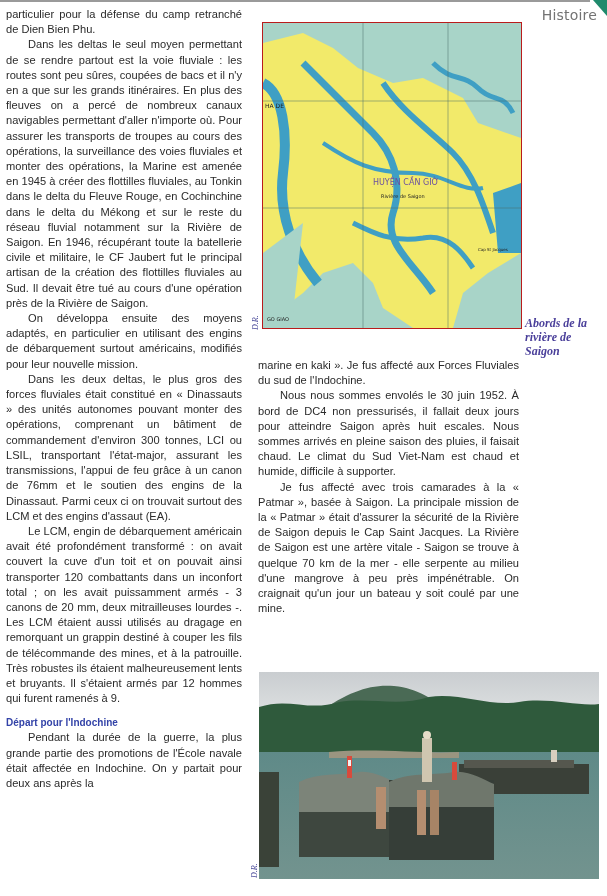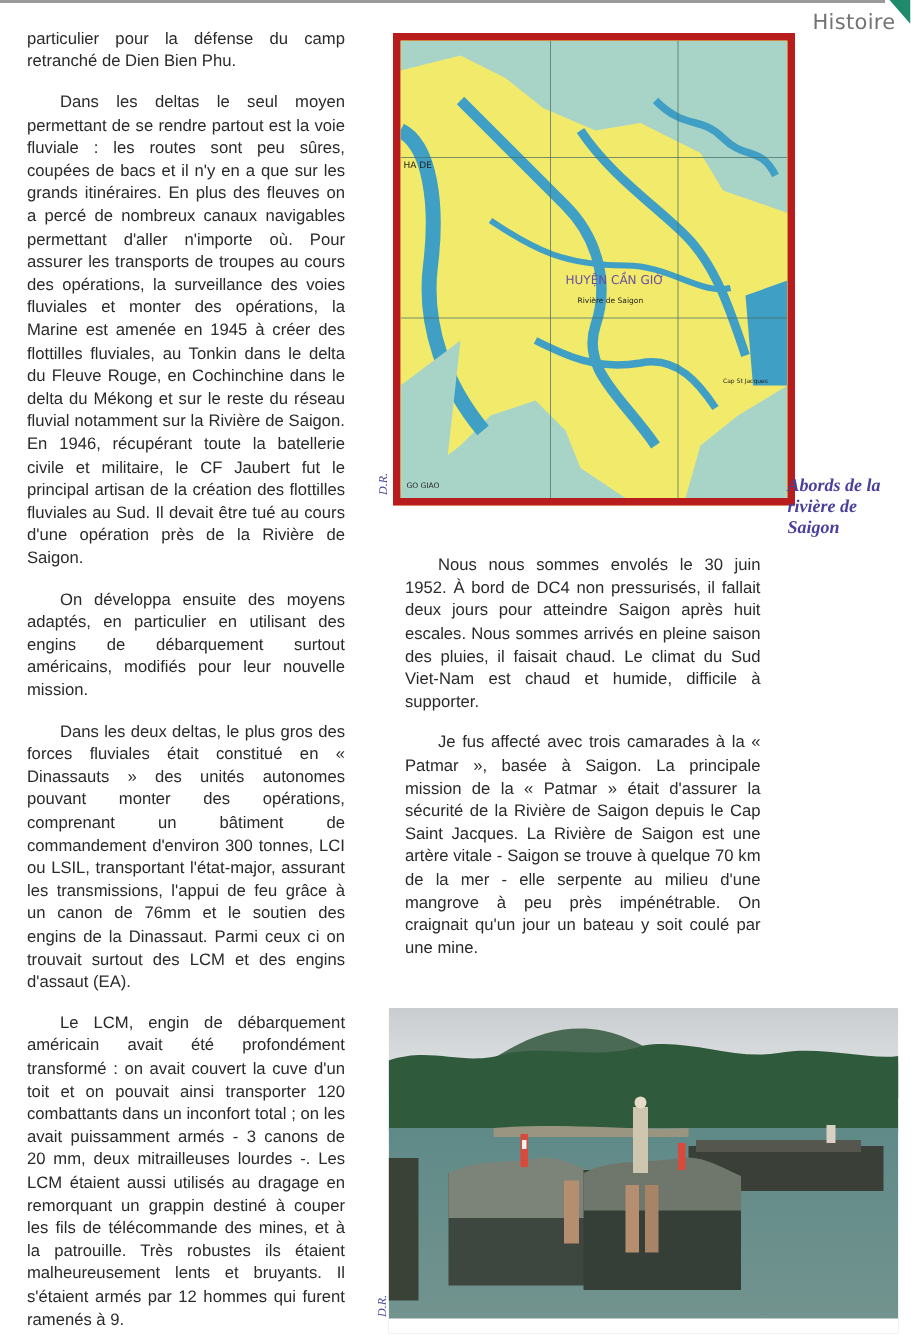--- a/index.html
+++ b/index.html
@@ -11,26 +11,26 @@
   }
   .top-rule { position: absolute; left: 0; top: 0; width: 590px; height: 2px; background: #9a9a9a; }
   .corner-tab { position: absolute; right: 0; top: 0; width: 0; height: 0;
     border-top: 16px solid #1f8a6c; border-left: 14px solid transparent; }
   .section-label { position: absolute; right: 10px; top: 7px; font-family: "DejaVu Sans", sans-serif;
     font-size: 14px; color: #737373; letter-spacing: 0.2px; }
 
   .col { position: absolute; font-size: 11.1px; line-height: 15.2px; text-align: justify; }
   .col-left { left: 6px; top: 7px; width: 236px; }
   .col-right { left: 258px; top: 358px; width: 261px; }
-  .col p { margin: 12px; text-indent: 22px; }
+  .col p { margin: 0; text-indent: 22px; }
   .col p.noindent { text-indent: 0; }
   .col h3 { margin: 10px 0 0 0; font-size: 10px; color: #3343a8; font-weight: bold; line-height: 14px; }
 
   .map-figure { position: absolute; left: 262px; top: 22px; width: 258px; height: 305px; overflow: hidden;
-    background: #fde047; border: 5px solid #b91c1c; text-align: right; }
+    background: #c4b5fd; border: 1px solid #b91c1c; text-align: right; }
   .map-figure svg { display: block; }
 
   .caption { position: absolute; font-family: "Liberation Serif", serif; font-style: italic; font-weight: bold;
     color: #4a3f9a; font-size: 12px; line-height: 14px; }
   .caption-map { left: 525px; top: 316px; width: 80px; }
   .caption-photo { right: 10px; top: 693px; }
 
   .credit { position: absolute; font-family: "Liberation Serif", serif; font-style: italic; font-size: 8px;
     color: #4a4a9a; transform: rotate(-90deg); transform-origin: left top; }
   .credit-map { left: 251px; top: 330px; }
@@ -76,20 +76,21 @@
     <text x="110" y="162" font-size="8" fill="#6a4fa0" font-family="DejaVu Sans, sans-serif">HUYỆN CẦN GIỜ</text>
     <text x="118" y="175" font-size="5" fill="#222" font-family="DejaVu Sans, sans-serif">Rivière de Saigon</text>
     <text x="215" y="228" font-size="4" fill="#222" font-family="DejaVu Sans, sans-serif">Cap St Jacques</text>
     <text x="4" y="298" font-size="5" fill="#222" font-family="DejaVu Sans, sans-serif">GO GIAO</text>
   </svg>
 </div>
 <div class="credit credit-map">D.R.</div>
 <div class="caption caption-map">Abords de la rivière de Saigon</div>
 
 <div class="col col-right">
+  <p class="noindent">marine en kaki ». Je fus affecté aux Forces Fluviales du sud de l'Indochine.</p>
   <p>Nous nous sommes envolés le 30 juin 1952. À bord de DC4 non pressurisés, il fallait deux jours pour atteindre Saigon après huit escales. Nous sommes arrivés en pleine saison des pluies, il faisait chaud. Le climat du Sud Viet-Nam est chaud et humide, difficile à supporter.</p>
   <p>Je fus affecté avec trois camarades à la « Patmar », basée à Saigon. La principale mission de la « Patmar » était d'assurer la sécurité de la Rivière de Saigon depuis le Cap Saint Jacques. La Rivière de Saigon est une artère vitale - Saigon se trouve à quelque 70 km de la mer - elle serpente au milieu d'une mangrove à peu près impénétrable. On craignait qu'un jour un bateau y soit coulé par une mine.</p>
 </div>
 
 <div class="caption caption-photo">E.A. bâché</div>
 
 <div class="photo-figure">
   <svg width="340" height="217" viewBox="0 0 340 217">
     <defs>
       <linearGradient id="sky" x1="0" y1="0" x2="0" y2="1">

